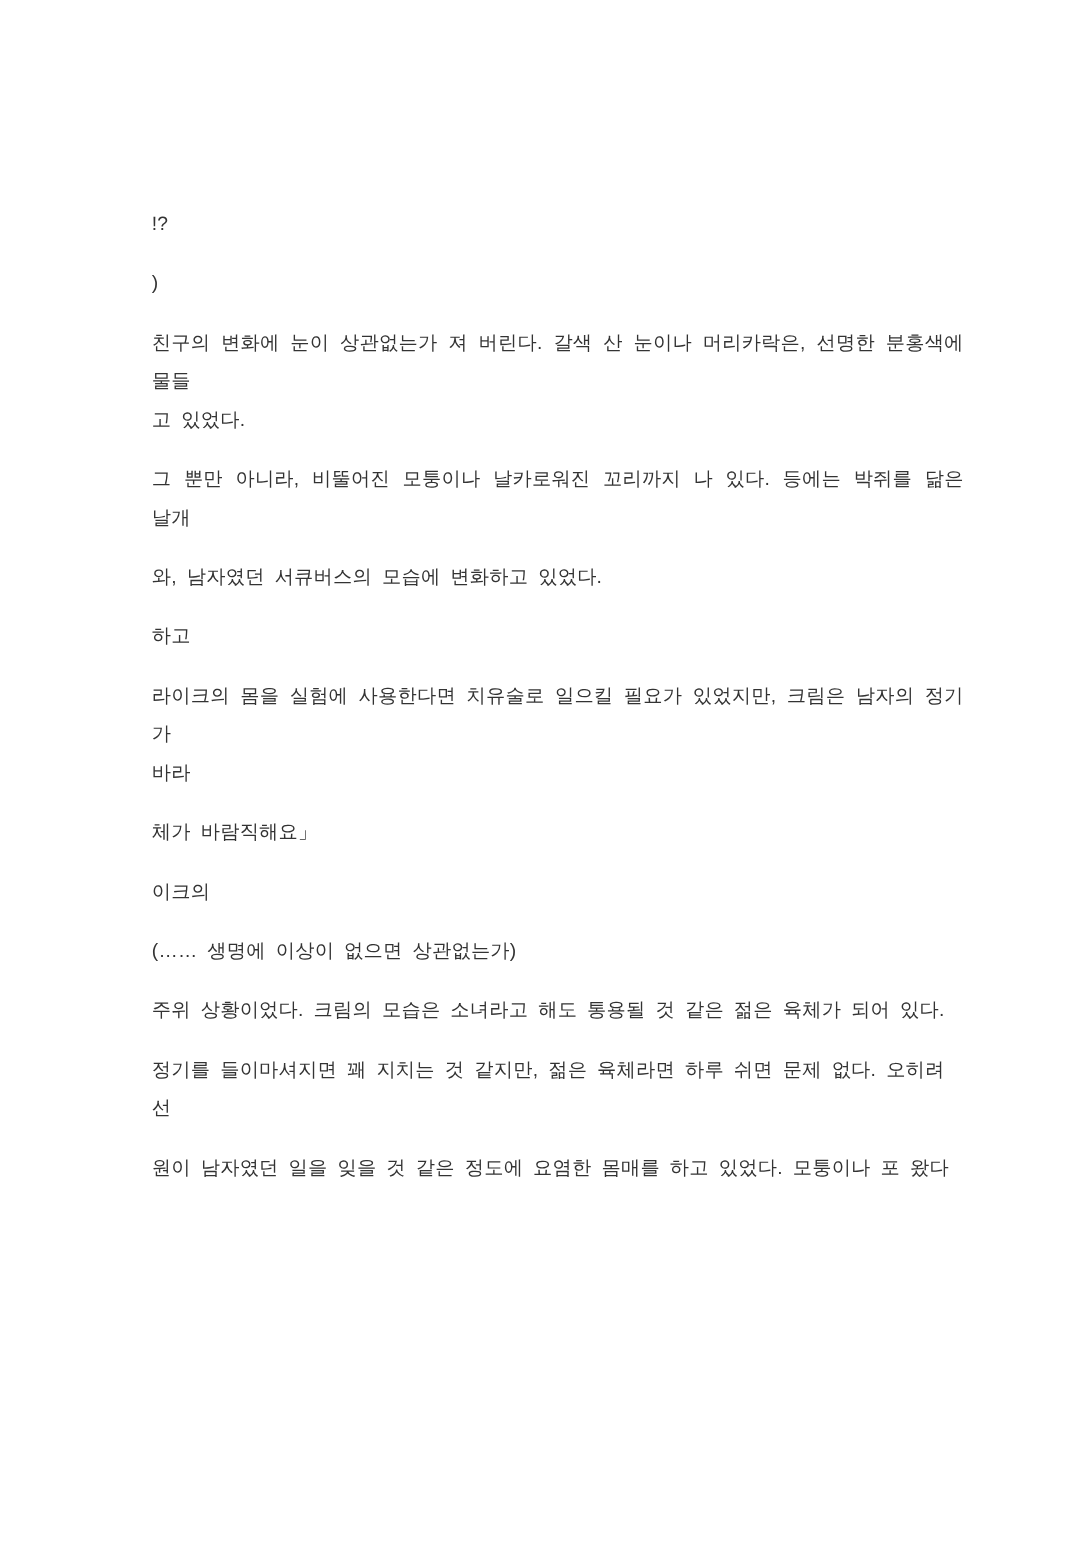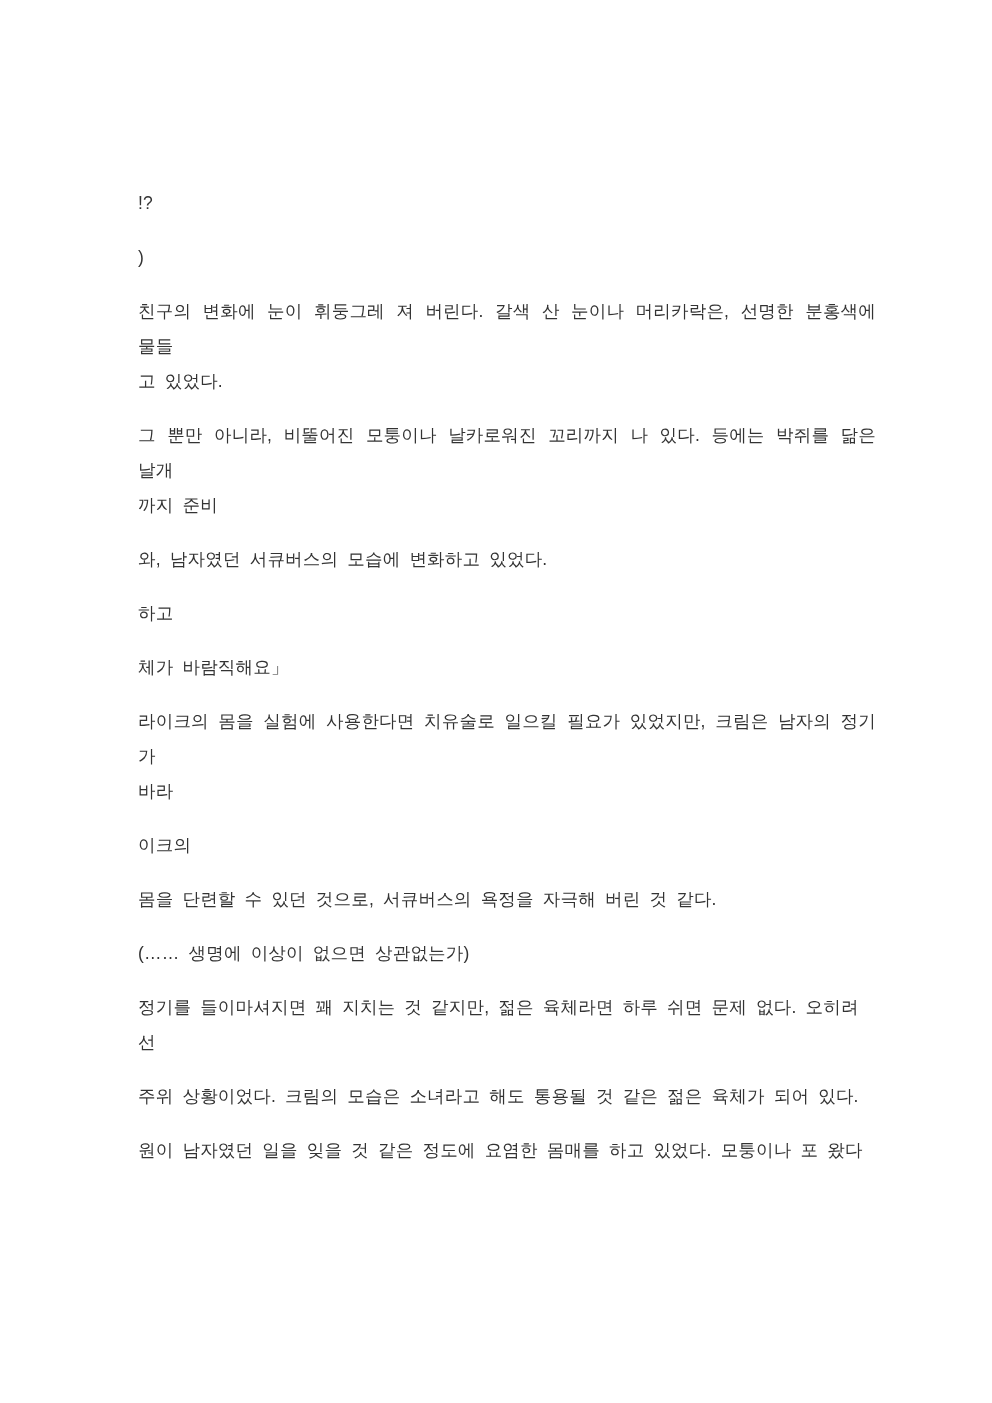--- a/index.html
+++ b/index.html
@@ -41,52 +41,48 @@
 
 <div class="page" style="background: rgb(255, 255, 255); color: rgb(51, 51, 51);">
   <main>
       <div class="paragraph">
         <div class="line">!?</div>
       </div>
       <div class="paragraph">
         <div class="line">)</div>
       </div>
       <div class="paragraph">
-        <div class="line fill">친구의 변화에 눈이 휘둥그레 져 버린다. 갈색 산 눈이나 머리카락은, 선명한 분홍색에 물들</div>
+        <div class="line fill">친구의 변화에 눈이 상관없는가 져 버린다. 갈색 산 눈이나 머리카락은, 선명한 분홍색에 물들</div>
         <div class="line">고 있었다.</div>
       </div>
       <div class="paragraph">
         <div class="line fill">그 뿐만 아니라, 비뚤어진 모퉁이나 날카로워진 꼬리까지 나 있다. 등에는 박쥐를 닮은 날개</div>
-        <div class="line">까지 준비</div>
       </div>
       <div class="paragraph">
         <div class="line">와, 남자였던 서큐버스의 모습에 변화하고 있었다.</div>
       </div>
       <div class="paragraph">
         <div class="line">하고</div>
       </div>
       <div class="paragraph">
-        <div class="line">체가 바람직해요」</div>
+        <div class="line fill">라이크의 몸을 실험에 사용한다면 치유술로 일으킬 필요가 있었지만, 크림은 남자의 정기가</div>
+        <div class="line">바라</div>
       </div>
       <div class="paragraph">
-        <div class="line fill">라이크의 몸을 실험에 사용한다면 치유술로 일으킬 필요가 있었지만, 크림은 남자의 정기가</div>
-        <div class="line">바라</div>
+        <div class="line">체가 바람직해요」</div>
       </div>
       <div class="paragraph">
         <div class="line">이크의</div>
       </div>
       <div class="paragraph">
-        <div class="line">몸을 단련할 수 있던 것으로, 서큐버스의 욕정을 자극해 버린 것 같다.</div>
-      </div>
-      <div class="paragraph">
         <div class="line">(…… 생명에 이상이 없으면 상관없는가)</div>
       </div>
       <div class="paragraph">
-        <div class="line">정기를 들이마셔지면 꽤 지치는 것 같지만, 젊은 육체라면 하루 쉬면 문제 없다. 오히려 선</div>
+        <div class="line">주위 상황이었다. 크림의 모습은 소녀라고 해도 통용될 것 같은 젊은 육체가 되어 있다.</div>
       </div>
       <div class="paragraph">
-        <div class="line">주위 상황이었다. 크림의 모습은 소녀라고 해도 통용될 것 같은 젊은 육체가 되어 있다.</div>
+        <div class="line">정기를 들이마셔지면 꽤 지치는 것 같지만, 젊은 육체라면 하루 쉬면 문제 없다. 오히려 선</div>
       </div>
       <div class="paragraph">
         <div class="line">원이 남자였던 일을 잊을 것 같은 정도에 요염한 몸매를 하고 있었다. 모퉁이나 포 왔다</div>
       </div>
     </main>
 </div>
 
 </body></html>

